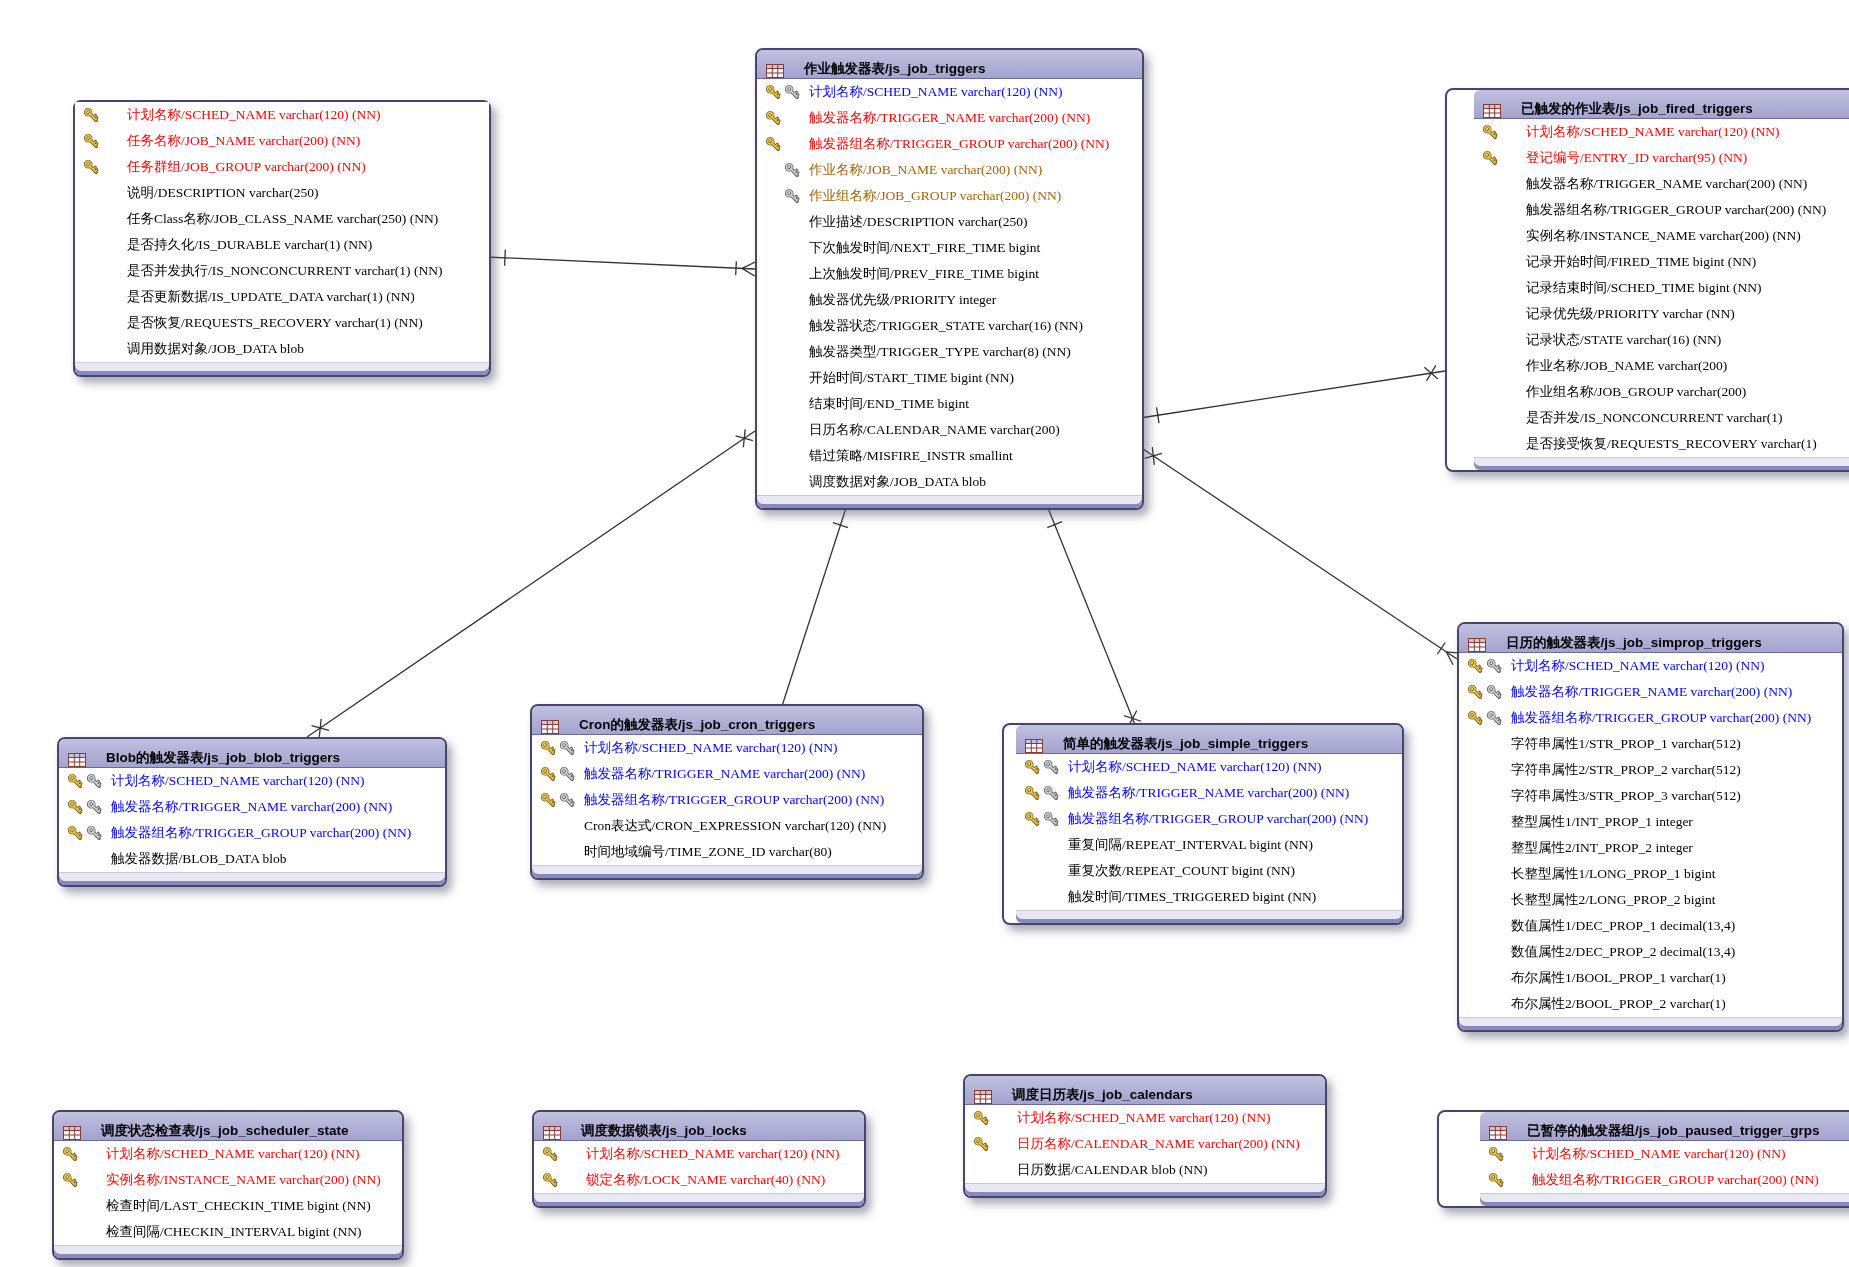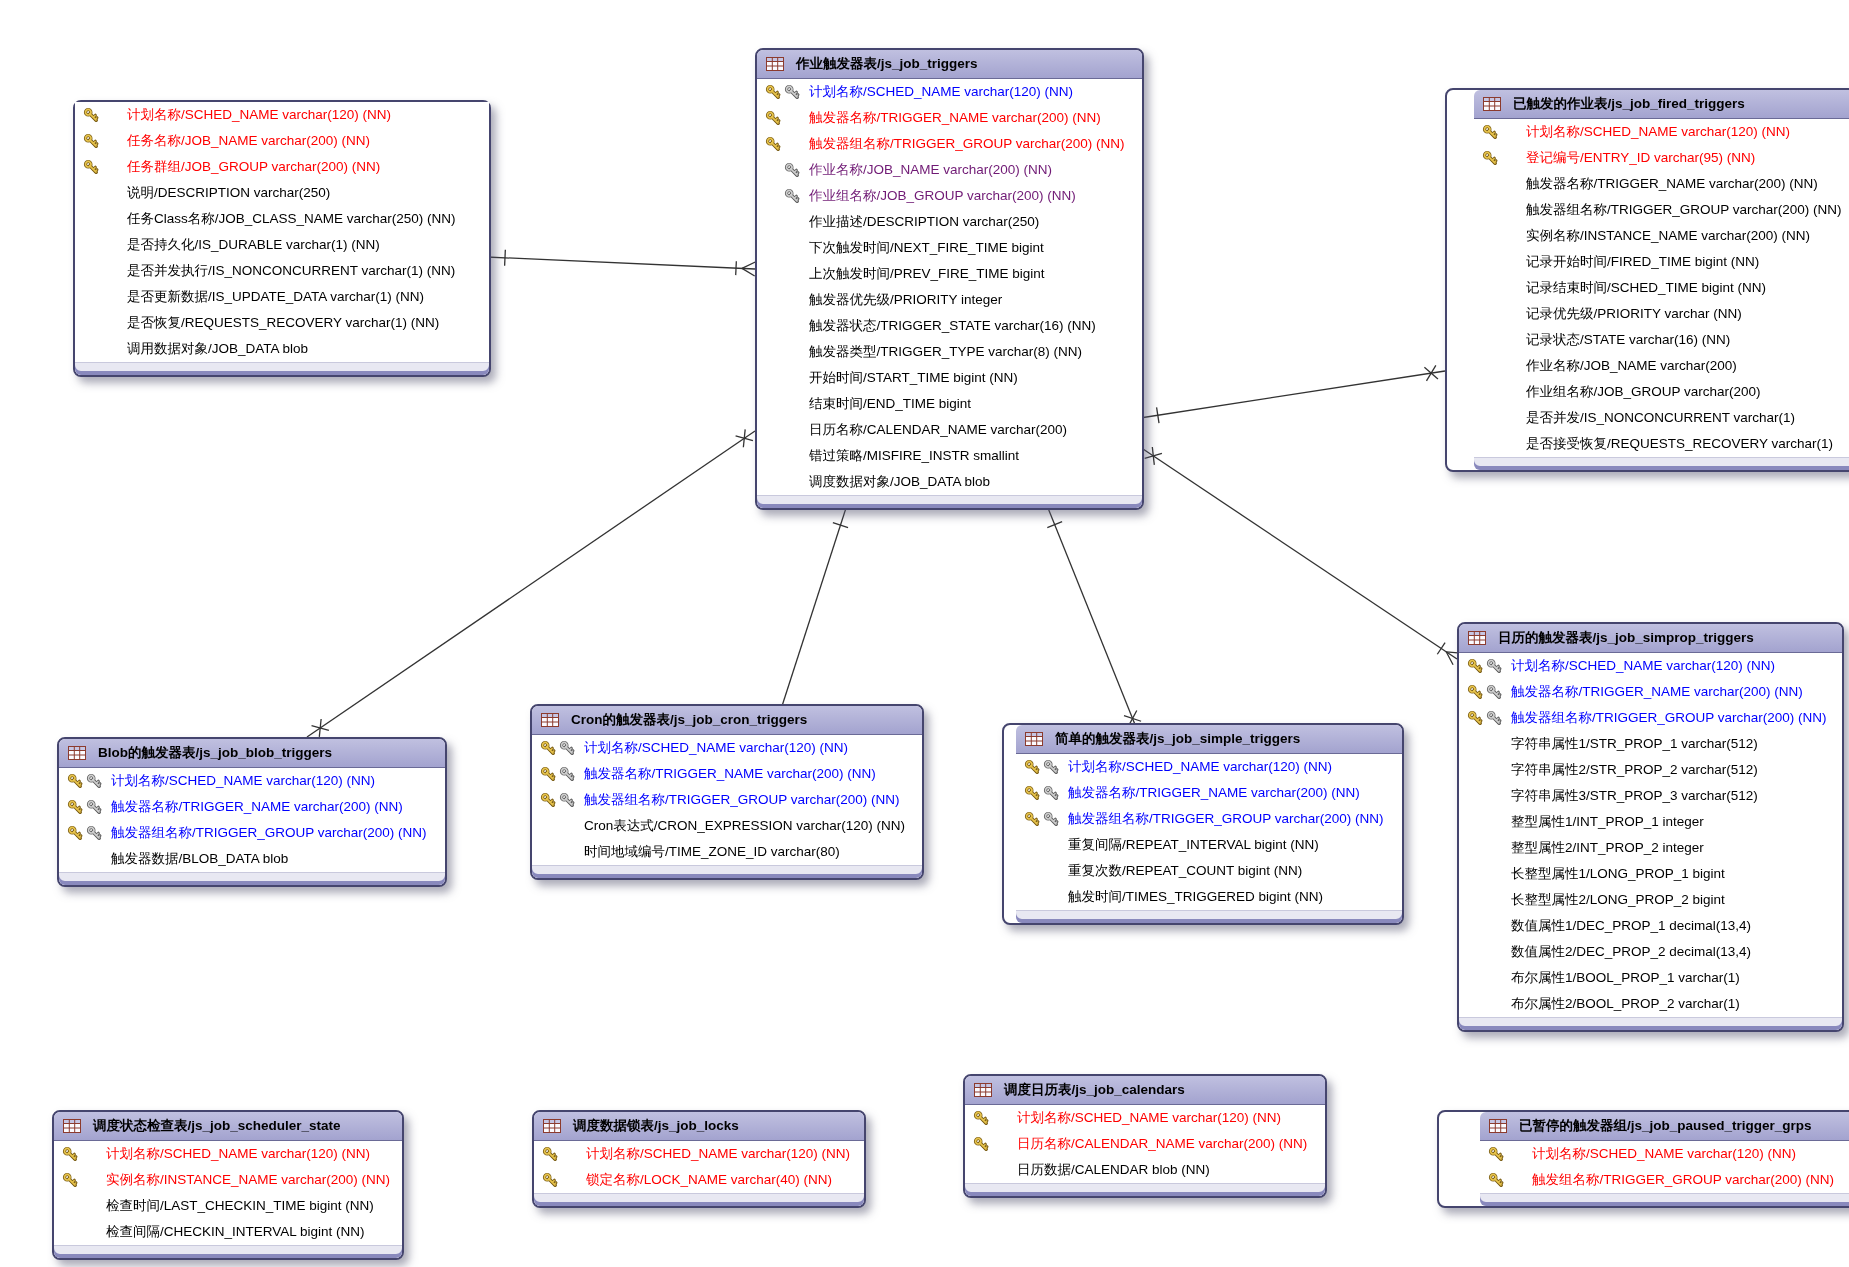--- a/index.html
+++ b/index.html
@@ -1,29 +1,29 @@
 <!DOCTYPE html>
 <html><head>
 <meta charset="utf-8">
 <style>
   html,body{margin:0;padding:0;background:#ffffff;}
   .canvas{position:relative;width:1849px;height:1267px;background:#ffffff;overflow:hidden;
           font-family:"Liberation Sans","DejaVu Sans",sans-serif;}
   #rel-layer{position:absolute;left:0;top:0;z-index:1;}
   .db-table{position:absolute;z-index:2;background:#ffffff;border:2px solid #45456e;border-radius:8px;
             box-shadow:5px 6px 9px rgba(90,90,115,.5);display:flex;flex-direction:column;}
-  .thead{height:28px;flex:0 0 28px;display:flex;align-items:center;gap:12px;padding:0 9px;
+  .thead{height:28px;flex:0 0 28px;display:flex;align-items:flex-end;gap:20px;padding:0 9px;
          background:linear-gradient(#c0c0e0,#a3a3cf);border-bottom:1px solid #6a6a96;
          border-radius:6px 6px 0 0;font-size:13.5px;font-weight:bold;color:#000;white-space:nowrap;}
-  .tbody{flex:1 1 auto;background:#fff;}
+  .tbody{flex:1 1 auto;background:#fff;font-family:Liberation Serif, serif;}
   .frow{height:26px;display:flex;align-items:center;padding-left:8px;white-space:nowrap;}
   .keys{width:40px;flex:0 0 40px;display:flex;}
   .kslot{width:19px;height:17px;flex:0 0 19px;}
   .ftext{font-size:13.5px;margin-left:4px;}
-  .c-red{color:#ff0000;} .c-blue{color:#0000ff;} .c-green{color:#701a75;} .c-black{color:#000000;}
+  .c-red{color:#ff0000;} .c-blue{color:#0000ff;} .c-green{color:#a16207;} .c-black{color:#000000;}
   .tfoot{height:12px;flex:0 0 12px;background:#e8e8f2;border-radius:0 0 6px 6px;
          box-shadow:inset 0 -4px 0 #8989bd;border-top:1px solid #c9c9dd;}
 </style>
 </head>
 <body>
 
 <div class="canvas">
   <svg id="rel-layer" width="1849" height="1267">
       <g>
         <line x1="487" y1="257" x2="755" y2="269" stroke="#333333" stroke-width="1.3"></line>

